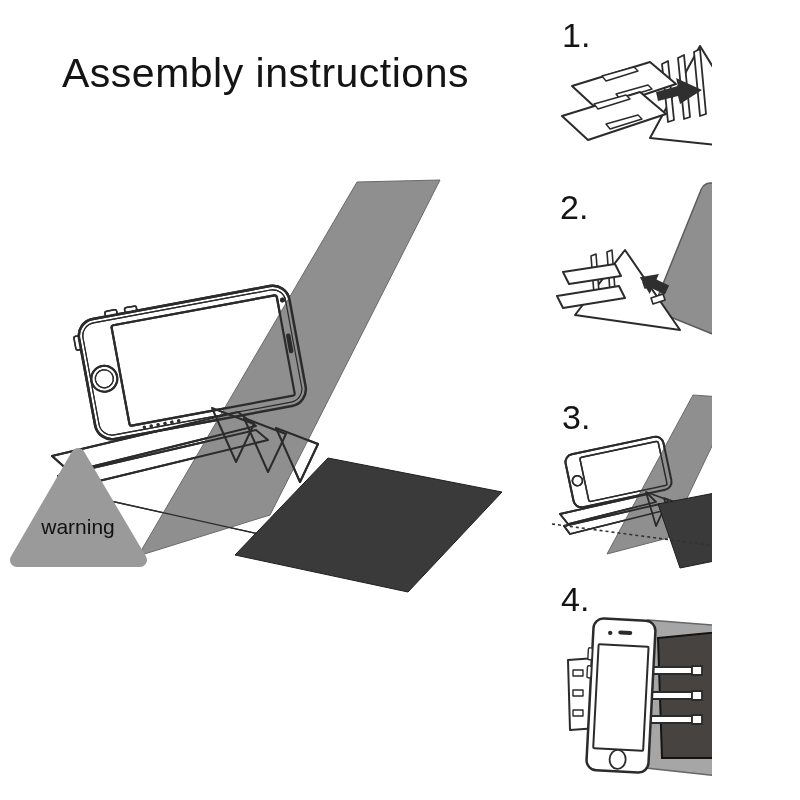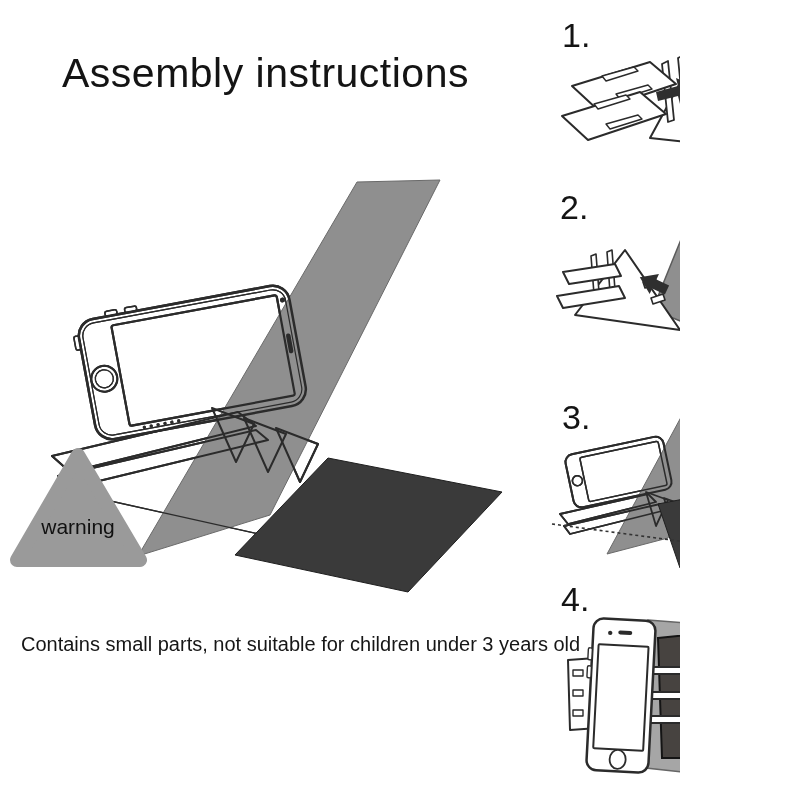--- a/index.html
+++ b/index.html
@@ -1,18 +1,18 @@
 <!DOCTYPE html>
 <html><head>
 <meta charset="utf-8">
 <style>
   html,body{margin:0;padding:0;background:#fff;}
   .sheet{
     position:relative;width:680px;height:800px;background:#ffffff;
-    font-family:"Liberation Sans",sans-serif;color:#111;overflow:hidden;
+    font-family:"Liberation Sans",sans-serif;color:#111;overflow:hidden;padding-left:32px;
   }
   .page-title{
     position:absolute;left:62px;top:50px;font-size:41px;letter-spacing:.5px;
     color:#141414;white-space:nowrap;
   }
   .caption{
     position:absolute;left:21px;top:633px;font-size:20px;color:#161616;white-space:nowrap;
   }
   .step-number{
     position:absolute;font-size:34px;color:#141414;line-height:1;
@@ -71,21 +71,20 @@
     <g fill="none">
         <use href="#ml"></use>
       </g>
 
     <polygon points="328,298 502,332 408,432 235,395" fill="#3a3a3a" stroke="#1f1f1f" stroke-width="1"></polygon>
 
     <polygon points="78,295 140,400 17,400" fill="#9a9a9a" stroke="#9a9a9a" stroke-width="14" stroke-linejoin="round"></polygon>
     <text x="78" y="374" text-anchor="middle" font-family="Liberation Sans, sans-serif" font-size="21" fill="#111">warning</text>
   </svg>
 
-  <div class="caption">Contains small parts, not suitable for children under 3 years old</div>
 
   <div class="step-number" style="left:562px;top:18px">1.</div>
   <svg style="left:558px;top:28px" width="240" height="150" viewBox="0 0 240 150">
     <g class="la" fill="#ffffff">
 
       <path d="M142,18 L206,122 L92,110 Z" stroke-width="2"></path>
       <path d="M104,36 L110,33 L116,92 L110,94 Z" stroke-width="1.8"></path>
       <path d="M120,30 L126,27 L132,89 L126,91 Z" stroke-width="1.8"></path>
       <path d="M136,24 L142,21 L148,86 L142,88 Z" stroke-width="1.8"></path>
       <path d="M172,70 L186,65 L189,71 L175,76 Z" stroke-width="1.6"></path>

